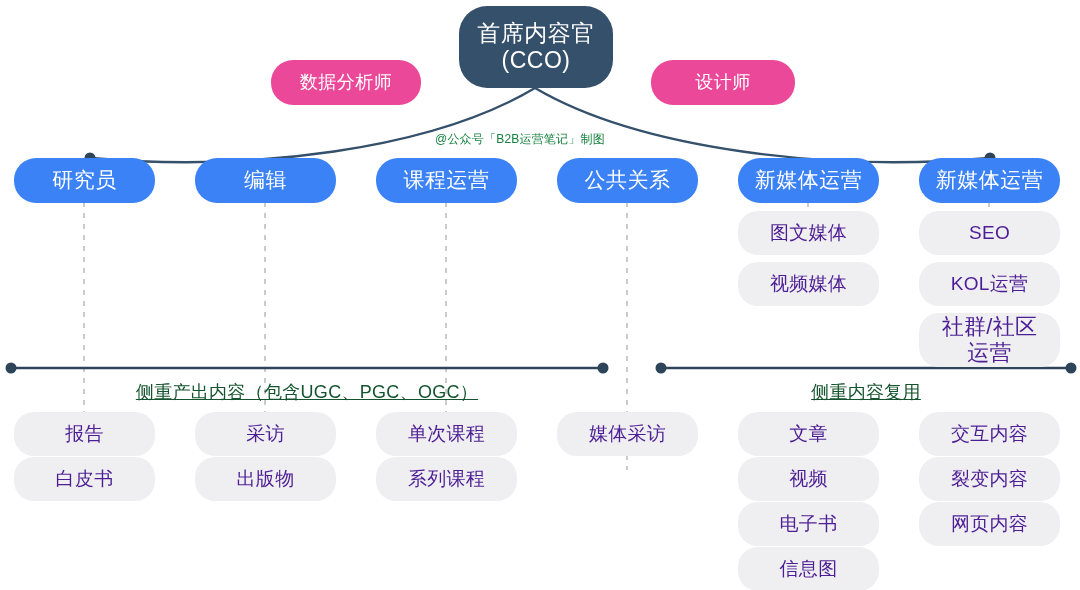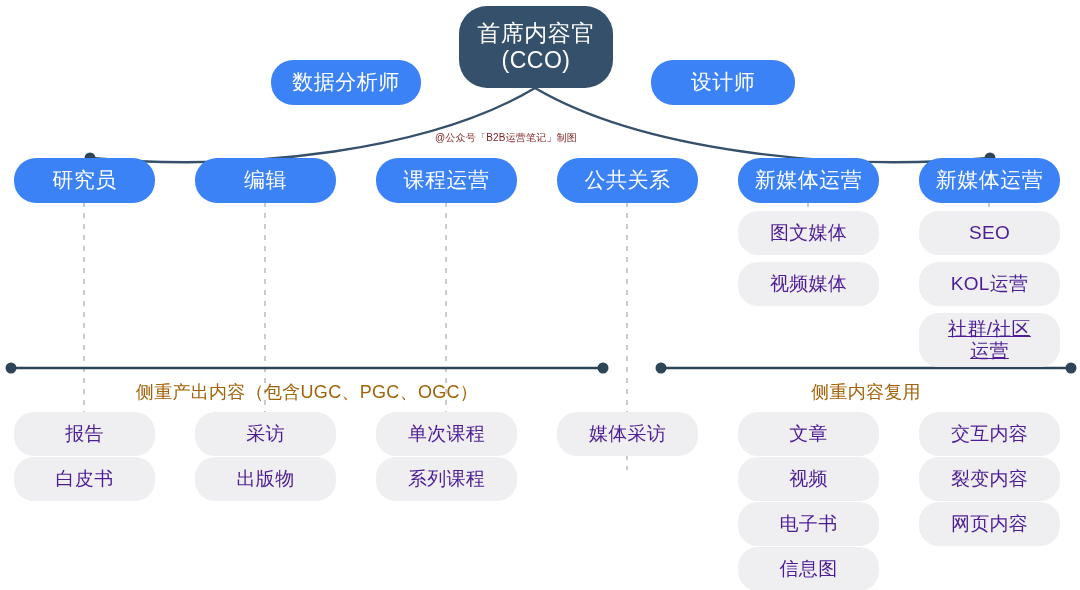--- a/index.html
+++ b/index.html
@@ -38,52 +38,52 @@
     letter-spacing: 0.5px;
   }
   .role-pill {
     background: #3b82f6;
     color: #ffffff;
     border-radius: 22px;
     font-size: 21px;
     letter-spacing: 0.5px;
   }
   .support-pill {
-    background: #3b82f6;
+    background: #ec4899;
     color: #ffffff;
     border-radius: 22px;
-    font-size: 21px;
+    font-size: 18px;
     letter-spacing: 0.5px;
   }
   .gray-pill {
     background: #EFEFF1;
     color: #4c1d95;
     border-radius: 20px;
     font-size: 19px;
     letter-spacing: 0.3px;
   }
   .gray-pill.two-line {
     line-height: 1.18;
-    font-size: 19px;
-    text-decoration: underline;
+    font-size: 22px;
   }
   .watermark {
     position: absolute;
-    font-size: 10px;
-    color: #7f1d1d;
+    font-size: 12px;
+    color: #15803d;
     letter-spacing: 0.2px;
     white-space: nowrap;
   }
   .band-label {
     position: absolute;
     font-size: 18px;
-    color: #a16207;
+    color: #14532d;
     letter-spacing: 0.3px;
     white-space: nowrap;
     text-align: center;
+    text-decoration: underline;
   }
   svg.overlay {
     position: absolute;
     left: 0; top: 0;
     width: 1080px;
     height: 590px;
     pointer-events: none;
   }
 </style>
 </head>

